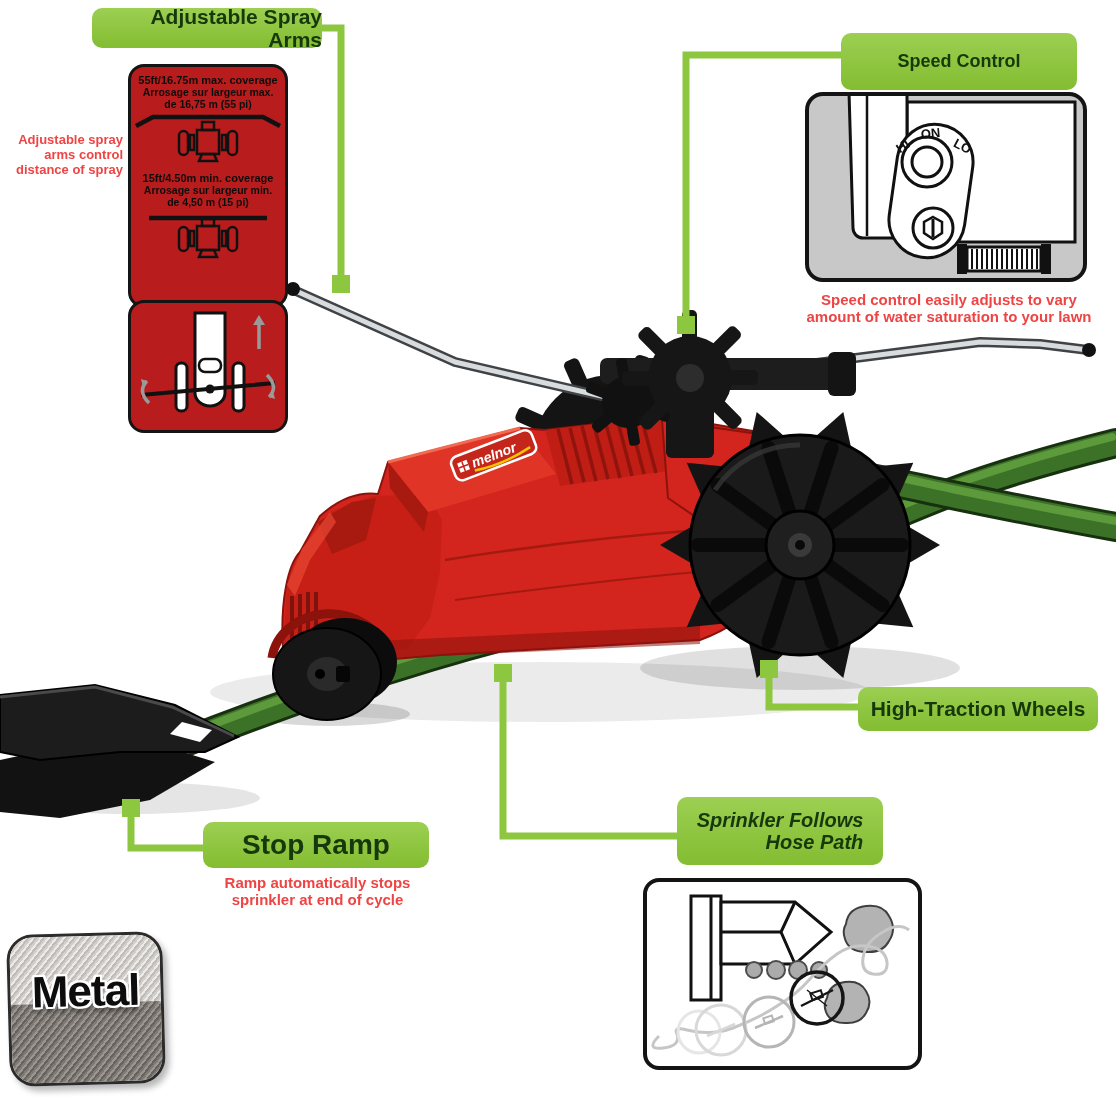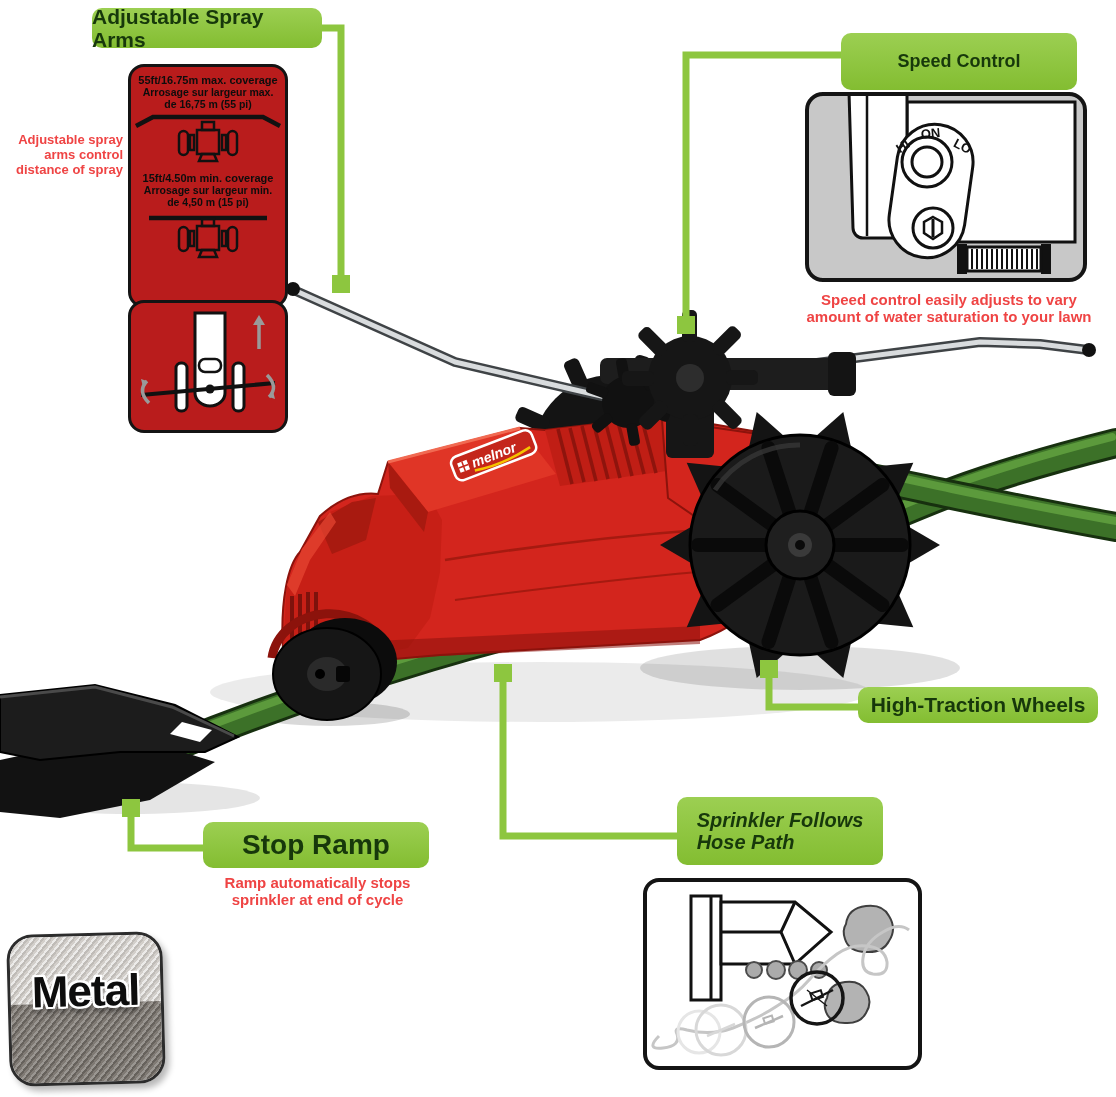--- a/index.html
+++ b/index.html
@@ -2,21 +2,21 @@
 <html><head>
 <meta charset="utf-8">
 <style>
   html,body{margin:0;padding:0;background:#fff;}
   .stage{position:relative;width:1116px;height:1097px;background:#ffffff;overflow:hidden;
          font-family:"Liberation Sans",sans-serif;}
   .stage *{box-sizing:border-box;}
   svg text{font-family:"Liberation Sans",sans-serif;}
   .banner{position:absolute;background:linear-gradient(180deg,#9ccf52,#83bd31);
           border-radius:10px;display:flex;align-items:center;justify-content:center;
-          text-align:left;font-weight:bold;color:#17380b;white-space:pre-line;
+          text-align:right;font-weight:bold;color:#17380b;white-space:pre-line;
           line-height:1.1;z-index:6;}
   .caption{position:absolute;font-weight:bold;color:#ef4444;white-space:pre-line;
            line-height:1.14;z-index:6;}
   .infobox{position:absolute;background:#b91c1c;border:3px solid #141414;border-radius:16px;z-index:6;}
   .infobox .cov-line1{font-size:11px;font-weight:bold;text-align:center;margin-top:7px;color:#0d0d0d;}
   .infobox .cov-line2{font-size:10.5px;font-weight:bold;text-align:center;color:#0d0d0d;white-space:pre-line;line-height:1.15;}
   .speedbox{position:absolute;background:#c8c8c8;border:4px solid #141414;border-radius:18px;z-index:6;overflow:hidden;}
   .pathbox{position:absolute;background:#fff;border:4px solid #141414;border-radius:16px;z-index:6;overflow:hidden;}
   .metal{position:absolute;left:8px;top:933px;width:156px;height:152px;border-radius:26px;
          border:3px solid #2c2c2c;overflow:hidden;z-index:6;transform:rotate(-1.5deg);
@@ -218,21 +218,21 @@
       <rect x="760" y="660" width="18" height="18" stroke="none"></rect>
       <polyline points="131,815 131,848 206,848" fill="none"></polyline>
       <rect x="122" y="799" width="18" height="18" stroke="none"></rect>
       <polyline points="503,680 503,836 679,836" fill="none"></polyline>
       <rect x="494" y="664" width="18" height="18" stroke="none"></rect>
     </g>
   </svg>
 
   <div class="banner" style="left:92px;top:8px;width:230px;height:40px;font-size:21px;">Adjustable Spray Arms</div>
   <div class="banner" style="left:841px;top:33px;width:236px;height:57px;font-size:18px;">Speed Control</div>
-  <div class="banner" style="left:858px;top:687px;width:240px;height:36px;font-size:21px;">High-Traction Wheels</div>
+  <div class="banner" style="left:858px;top:687px;width:240px;height:44px;font-size:21px;">High-Traction Wheels</div>
   <div class="banner" style="left:203px;top:822px;width:226px;height:46px;font-size:28px;">Stop Ramp</div>
   <div class="banner" style="left:677px;top:797px;width:206px;height:68px;font-size:20px;font-style:italic;">Sprinkler Follows
 Hose Path</div>
 
   <div class="caption" style="left:5px;top:133px;width:118px;font-size:13px;text-align:right;">Adjustable spray
 arms control
 distance of spray</div>
   <div class="caption" style="left:793px;top:291px;width:312px;font-size:15px;text-align:center;">Speed control easily adjusts to vary
 amount of water saturation to your lawn</div>
   <div class="caption" style="left:205px;top:874px;width:225px;font-size:15px;text-align:center;">Ramp automatically stops

